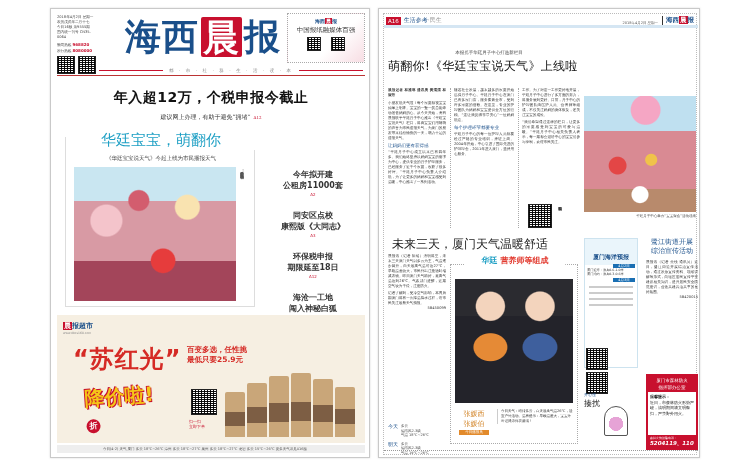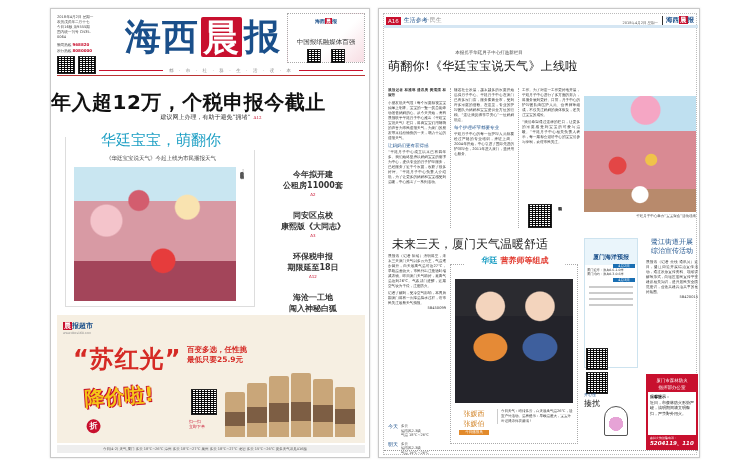--- a/index.html
+++ b/index.html
@@ -17,26 +17,26 @@
     .qr-pair { display: flex; gap: 3px; margin-top: 2px; }
     .qr-pair .qr { width: 18px; height: 18px; }
     .logo { position: absolute; left: 74px; top: 8px; height: 40px; display: flex; align-items: center; font-family: "DejaVu Serif", serif; font-weight: bold; font-size: 36px; color: #1a4f8a; letter-spacing: 1px; }
     .logo .red-box { display: inline-block; background: #c8102e; color: #fff; padding: 0 2px; margin: 0 2px; border-radius: 2px; line-height: 40px; }
     .slogan-line { position: absolute; left: 48px; top: 56px; width: 264px; height: 10px; display: flex; align-items: center; }
     .slogan-line .rule { flex: 1; height: 1px; background: #c8102e; }
     .slogan-line .txt { font-size: 4.5px; color: #888; padding: 0 6px; letter-spacing: 2px; }
     .top-ad { position: absolute; right: 4px; top: 4px; width: 78px; height: 50px; border: 1px dotted #aaa; background: linear-gradient(135deg, #fff 60%, #f7dde3); text-align: center; }
     .top-ad .mini-logo { font-size: 5px; color: #1a4f8a; font-weight: bold; margin-top: 4px; }
     .top-ad .mini-logo b { color: #fff; background: #c8102e; padding: 0 1px; }
-    .top-ad .sub { font-size: 6.5px; color: #333; margin-top: 14px; }
+    .top-ad .sub { font-size: 6.5px; color: #333; margin-top: 2px; }
     .top-ad .qr-pair { justify-content: center; gap: 10px; }
     .top-ad .qr-pair .qr { width: 14px; height: 14px; }
     .frame-top { position: absolute; left: 6px; top: 66px; width: 308px; border-top: 1px solid #b33; }
 
-    .headline { position: absolute; left: 0; top: 80px; width: 320px; font-size: 20px; font-weight: bold; color: #111; letter-spacing: 0.5px; }
+    .headline { position: absolute; left: 0; top: 80px; width: 320px; text-align: center; font-size: 14px; font-weight: bold; color: #111; letter-spacing: 0.5px; }
     .subhead { position: absolute; left: 0; top: 104px; width: 320px; text-align: center; font-family: "DejaVu Serif", serif; font-size: 6px; color: #333; }
     .subhead .ref { color: #c8102e; font-size: 4px; margin-left: 3px; }
 
     .feature-box { position: absolute; left: 14px; top: 128px; width: 190px; height: 170px; border: 1px solid #ddd; border-top: none; }
     .feature-title { position: absolute; left: 0; top: -6px; width: 190px; text-align: center; font-size: 15px; color: #1d9fc4; background: #fff; }
     .feature-sub { position: absolute; left: 0; top: 18px; width: 190px; text-align: center; font-family: "DejaVu Serif", serif; font-size: 5.5px; color: #444; }
     .photo-main { position: absolute; left: 8px; top: 30px; width: 162px; height: 134px; background:
         radial-gradient(circle at 20% 40%, #f4c4cb 0 10%, transparent 11%),
         radial-gradient(circle at 55% 70%, #e63c3c 0 9%, transparent 10%),
         radial-gradient(circle at 70% 30%, #f9e3b0 0 8%, transparent 9%),

